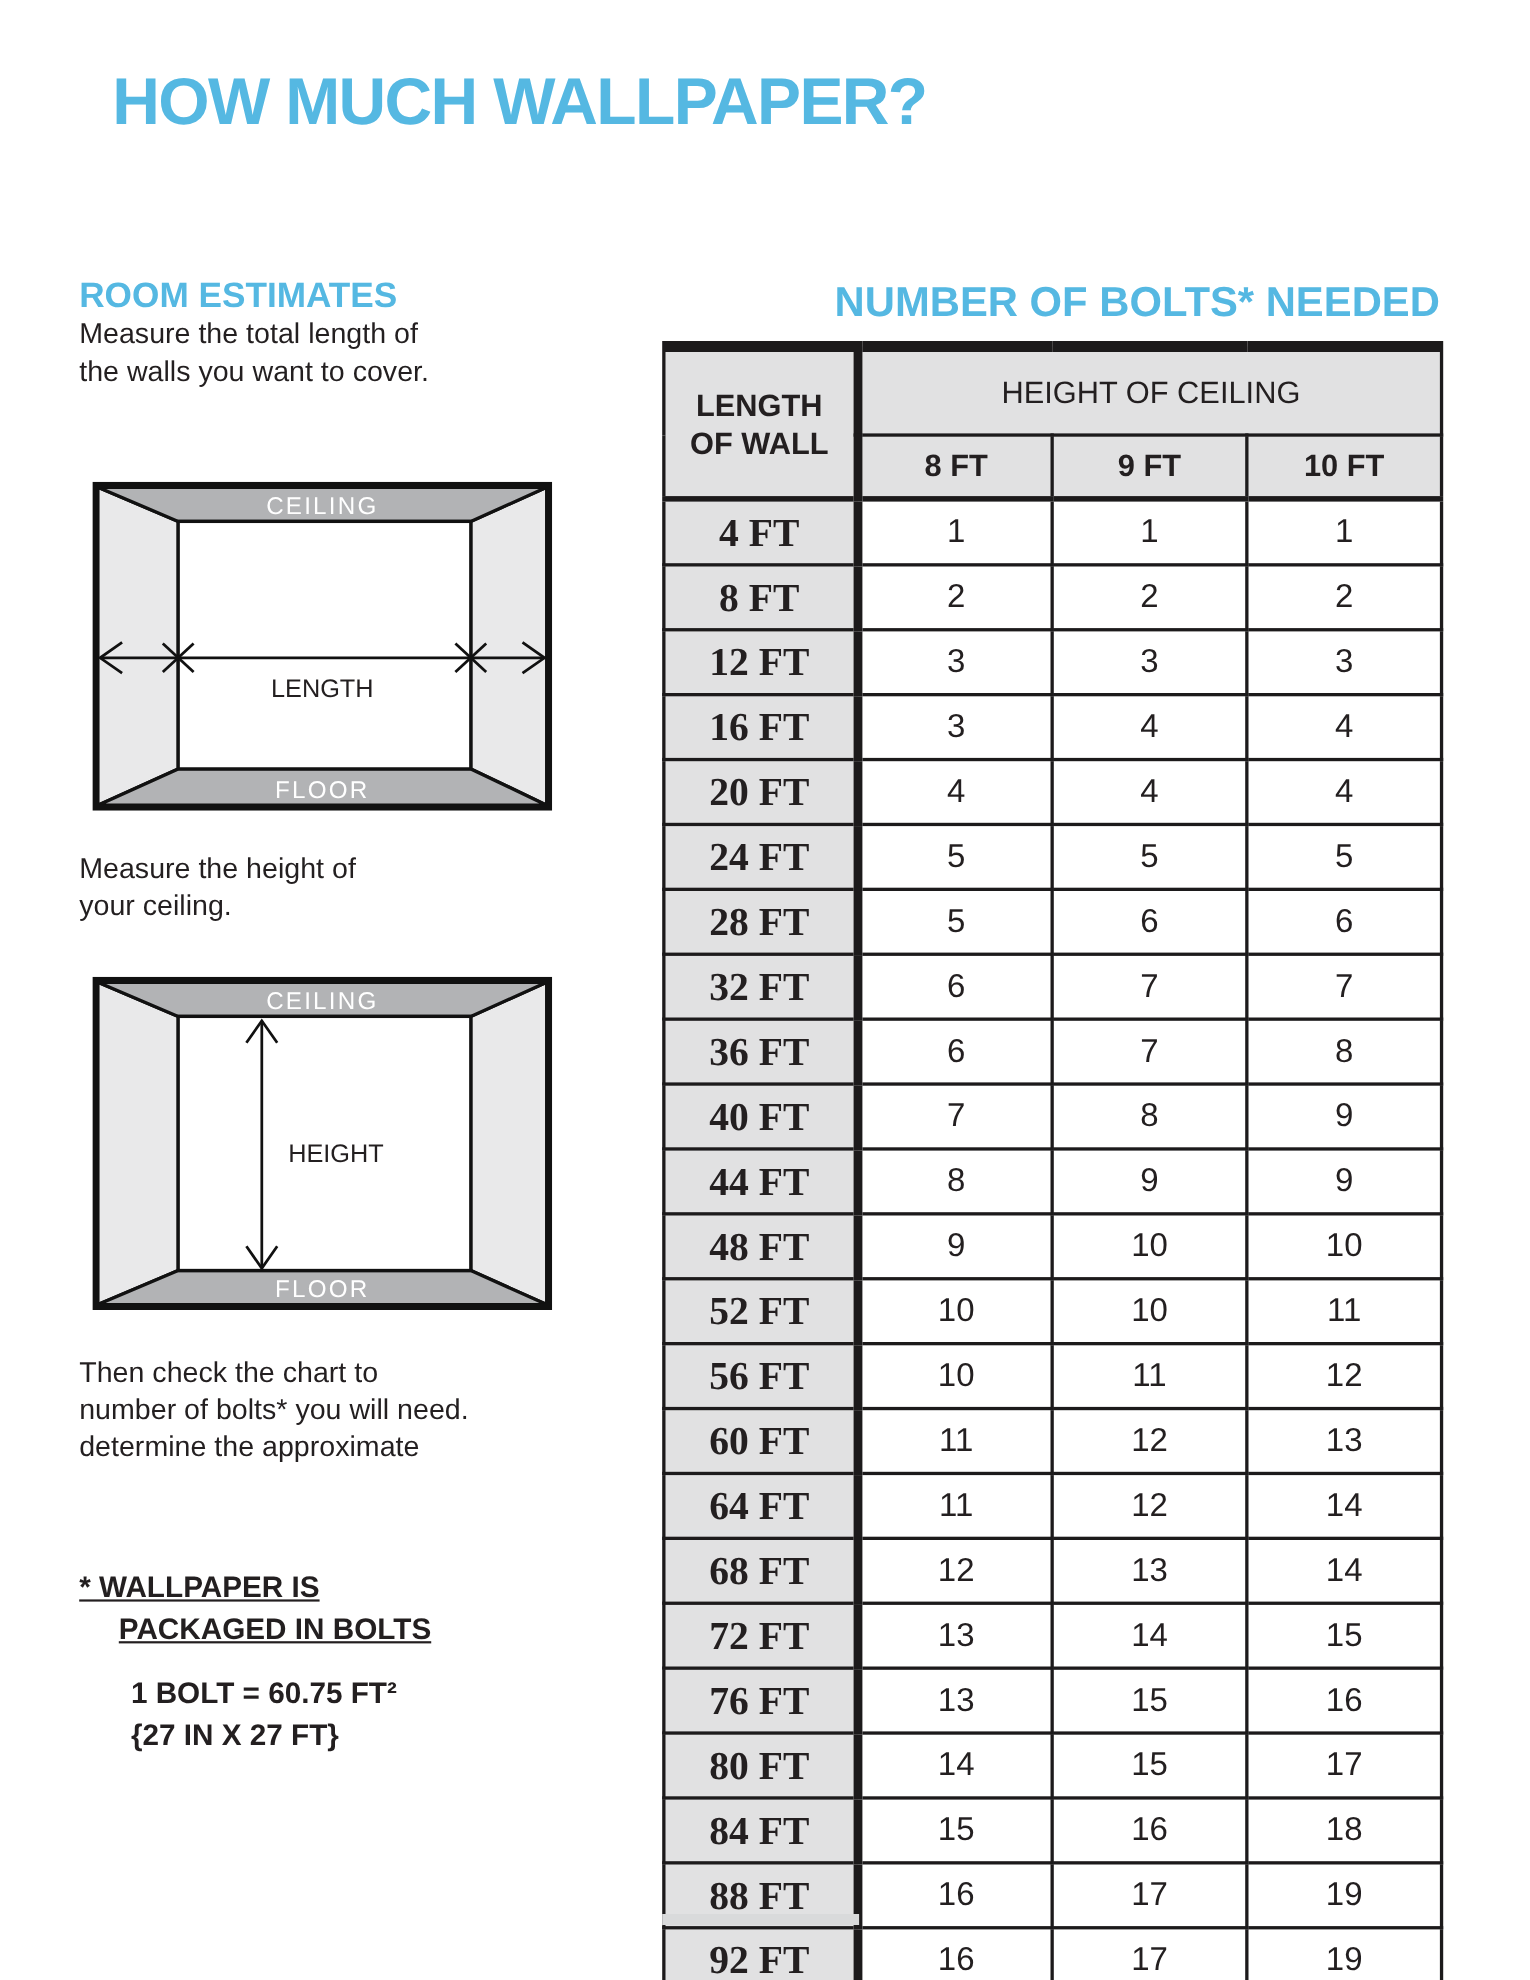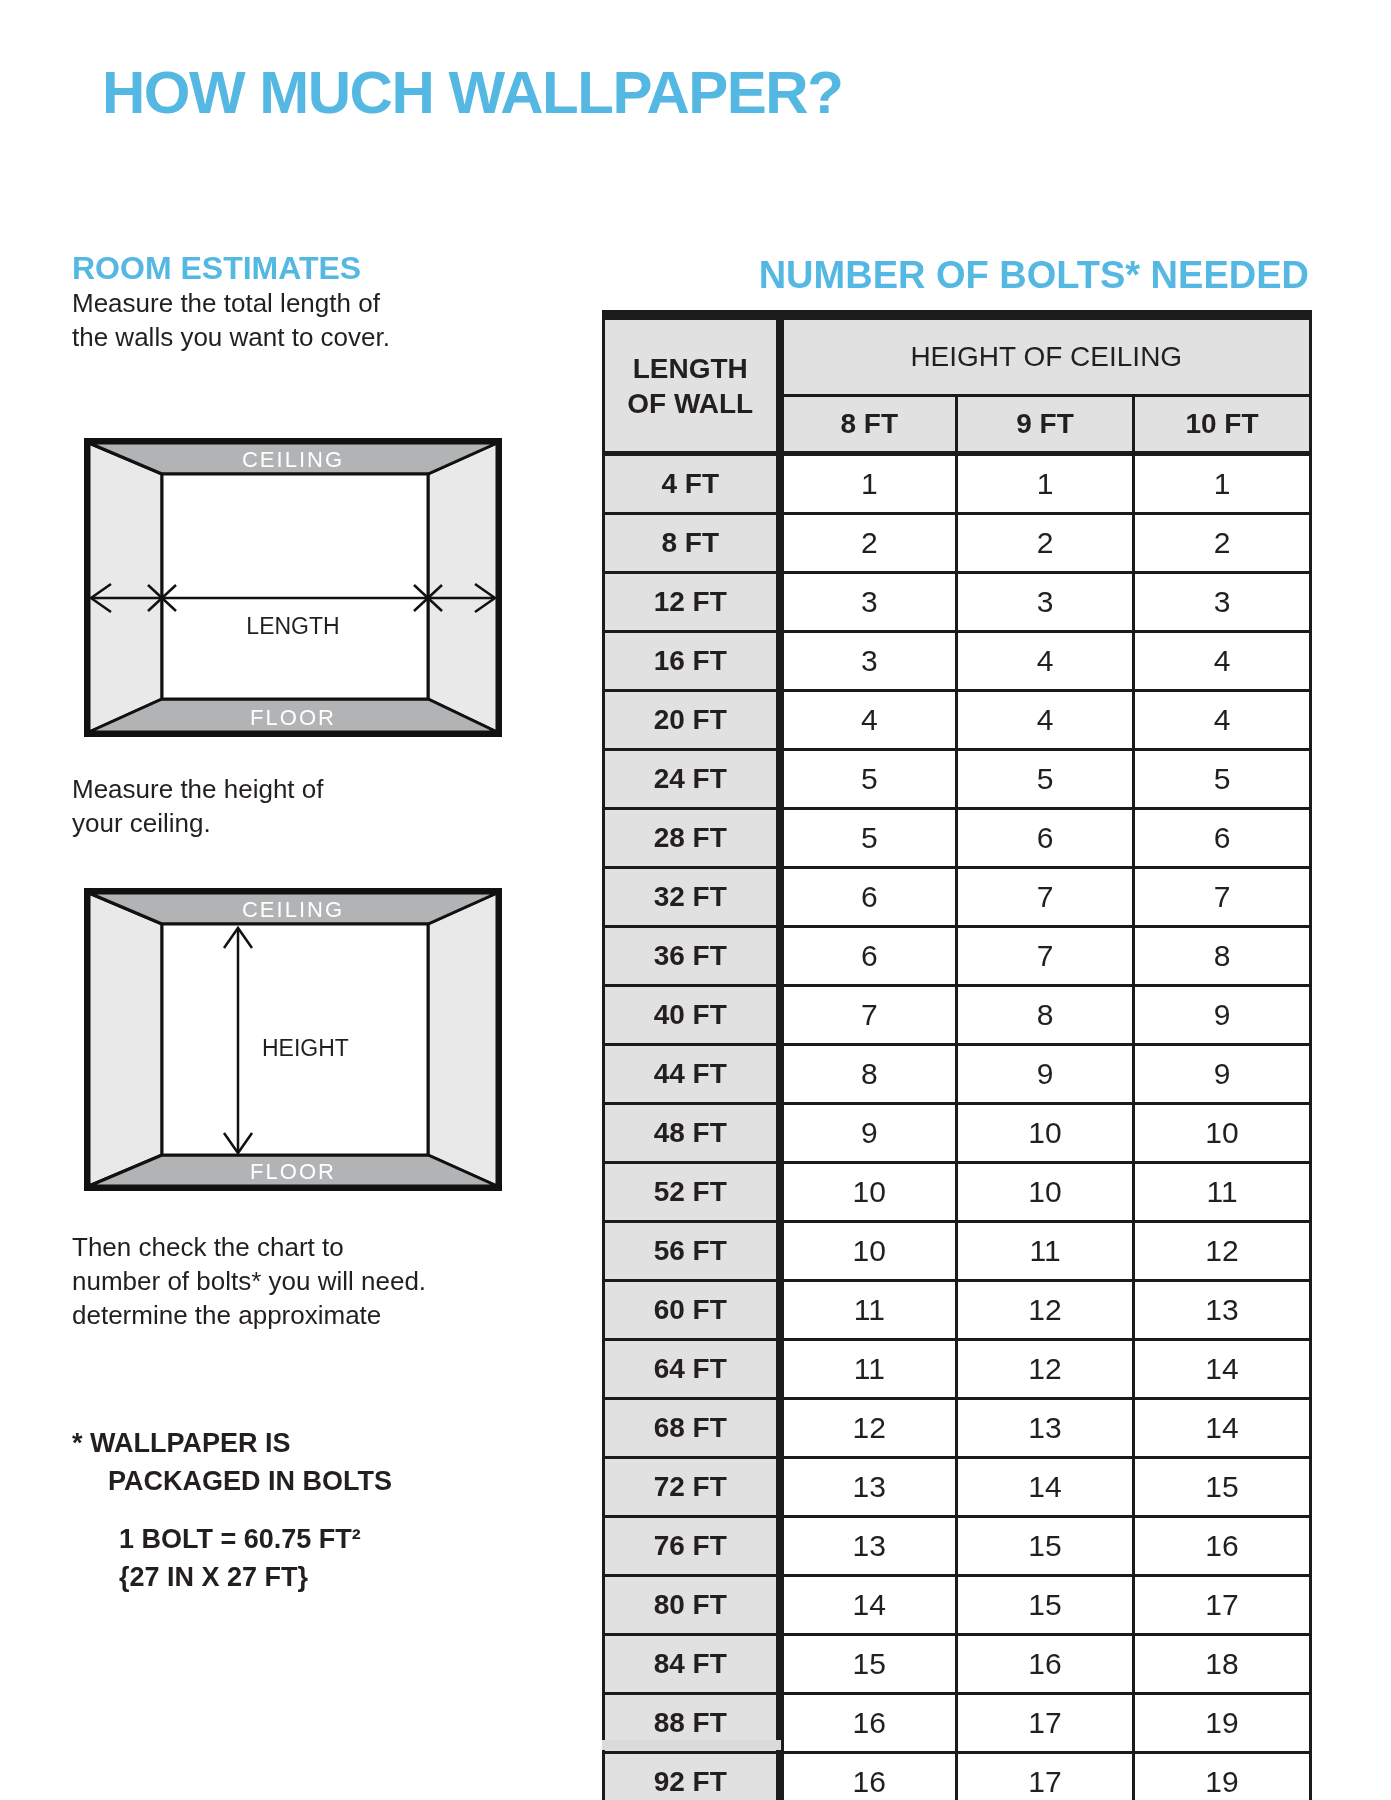--- a/index.html
+++ b/index.html
@@ -52,21 +52,21 @@
   }
   .body-text span{display:block;}
   .p1{left:72px; top:286px;}
   .p2{left:72px; top:772px;}
   .p3{left:72px; top:1230px;}
   .footnote{
     left:72px; top:1424px;
     font-size:27px; line-height:38px;
     font-weight:bold;
   }
-  .footnote span{display:block;}
+  .footnote span{display:block;text-decoration:underline;}
   .footnote .indent{margin-left:36px;}
   .boltsize{
     left:72px; top:1520px;
     font-size:27px; line-height:38px;
     font-weight:bold;
     margin-left:47px;
   }
   .boltsize span{display:block;}
   .diagram{display:block;}
   .diag1{left:84px; top:438px;}
@@ -103,24 +103,25 @@
     font-weight:normal;
   }
   .subheader th{
     height:54px;
     font-size:28px;
     font-weight:bold;
     border-bottom-width:5px;
   }
   .bolt-table tbody th{
     background:var(--table_header_bg);
-    font-size:28px;
+    font-size:36px;
     font-weight:bold;
     border-right-width:8px;
     height:56px;
+    font-family:Liberation Serif, serif;
   }
   .bolt-table tbody td{
     background:#ffffff;
     font-size:30px;
     font-weight:normal;
   }
   .bolt-table tbody tr:last-child th,
   .bolt-table tbody tr:last-child td{
     border-bottom-width:5px;
   }

